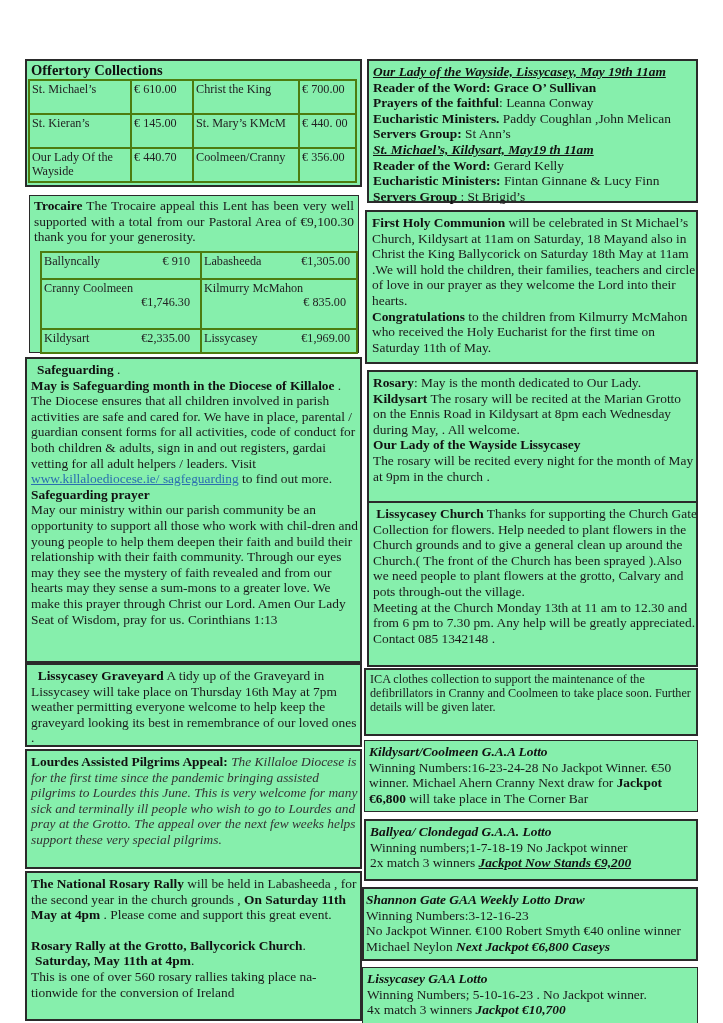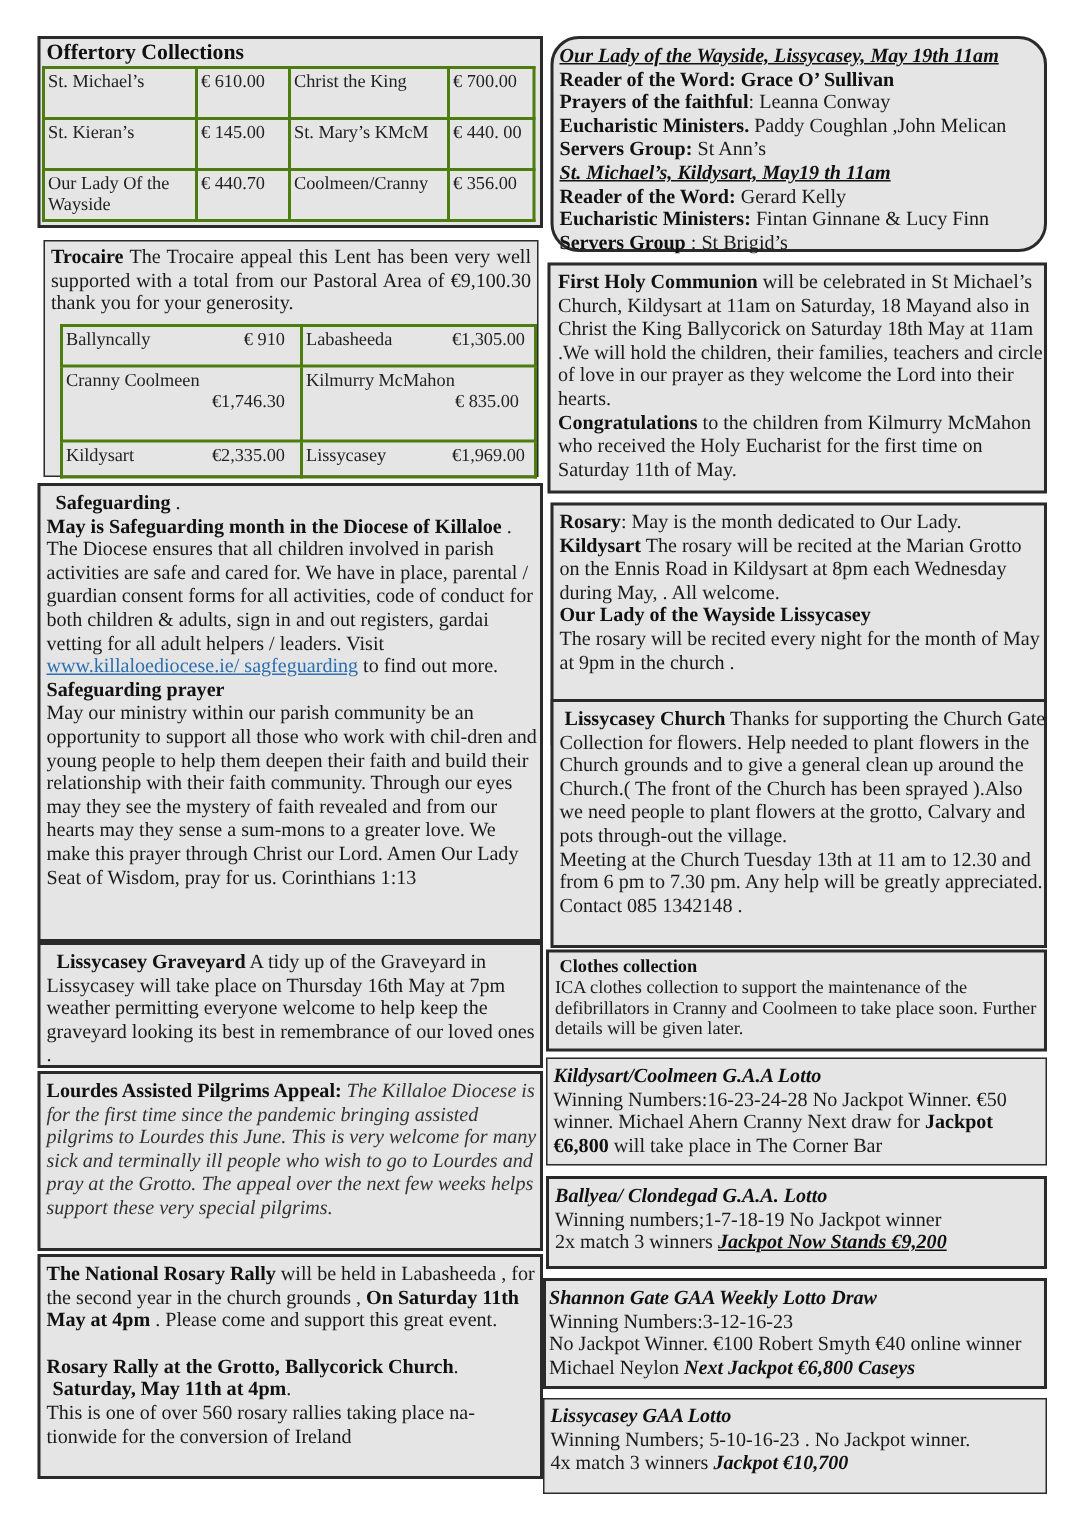--- a/index.html
+++ b/index.html
@@ -1,18 +1,18 @@
 <!DOCTYPE html>
 <html><head>
 <meta charset="utf-8">
 <style>
   html, body { margin: 0; padding: 0; background: #ffffff; }
   body { width: 723px; height: 1023px; position: relative; overflow: hidden;
          font-family: "Liberation Serif", "DejaVu Serif", serif; color: #1a1a1a; }
-  .box { position: absolute; border: 2px solid #2a2a2a; box-sizing: border-box; background: #e5e5e5; }
+  .box { position: absolute; border: 2px solid #2a2a2a; box-sizing: border-box; background: #86efac; margin-top: 35px; }
   .thin { border-width: 1.5px; }
   .txt { font-size: 13.4px; line-height: 15.6px; }
   .b { font-weight: bold; color: #111; }
   .i { font-style: italic; }
   .u { text-decoration: underline; }
   .c { text-align: left; }
   a.link { color: #2b6fb0; text-decoration: underline; }
   table.grid { border-collapse: collapse; position: absolute; }
   table.grid td { border: 2px solid #4d7c0f; font-size: 12.2px; line-height: 13.5px; vertical-align: top; padding: 2px 2px; color: #222; }
   .amt { white-space: nowrap; }
@@ -99,21 +99,21 @@
 <div class="box" style="left:25px; top:836px; width:337px; height:150px;">
   <div class="txt" style="position:absolute; left:4px; top:3px; width:328px;">
     <div><span class="b">The National Rosary Rally</span><span> will be held in Labasheeda , for the second year in the church grounds , </span><span class="b">On Saturday 11th May at 4pm</span><span> . Please come and support this great event.</span></div>
     <div style="height:15px;"></div>
     <div><span class="b">Rosary Rally at the Grotto, Ballycorick Church</span><span>.</span></div>
     <div style="padding-left:4px;"><span class="b">Saturday, May 11th at 4pm</span><span>.</span></div>
     <div>This is one of over 560 rosary rallies taking place na-tionwide for the conversion of Ireland</div>
   </div>
 </div>
 
-<div class="box" style="left:367px; top:24px; width:331px; height:144px;border-radius:19px;">
+<div class="box" style="left:367px; top:24px; width:331px; height:144px;">
   <div class="txt" style="position:absolute; left:4px; top:3px; width:324px;">
     <div class="b i u">Our Lady of the Wayside, Lissycasey,   May 19th 11am</div>
     <div><span class="b">Reader of the Word: Grace O’ Sullivan</span></div>
     <div><span class="b">Prayers of the faithful</span><span>:  Leanna Conway</span></div>
     <div><span class="b">Eucharistic Ministers.</span><span> Paddy Coughlan ,John Melican</span></div>
     <div><span class="b">Servers Group:</span><span>    St Ann’s</span></div>
     <div class="b i u">St. Michael’s, Kildysart,   May19 th  11am</div>
     <div><span class="b">Reader of the Word:</span><span>   Gerard Kelly</span></div>
     <div><span class="b">Eucharistic Ministers:</span><span> Fintan Ginnane &amp; Lucy Finn</span></div>
     <div><span class="b">Servers Group</span><span> :  St Brigid’s</span></div>
@@ -132,27 +132,26 @@
     <div><span class="b">Rosary</span><span>: May is the month dedicated to Our Lady.</span></div>
     <div><span class="b">Kildysart</span><span>  The rosary will be recited at the Marian Grotto on the Ennis Road in Kildysart at 8pm each Wednesday during May, . All welcome.</span></div>
     <div class="b">Our Lady  of the  Wayside  Lissycasey</div>
     <div>The rosary will be recited   every night for the month of May at 9pm in the church .</div>
   </div>
 </div>
 
 <div class="box" style="left:367px; top:466px; width:331px; height:166px;">
   <div class="txt" style="position:absolute; left:4px; top:3px; width:324px;">
     <div>&nbsp;<span class="b">Lissycasey Church</span><span> Thanks for supporting the Church Gate Collection for flowers. Help needed to plant flowers in the Church grounds and to give a general clean up around the Church.( The front of the Church has been sprayed ).Also we need people to plant flowers at the grotto, Calvary and pots through-out the village.</span></div>
-    <div>Meeting at the Church Tuesday 13th at 11 am to 12.30 and from 6 pm to 7.30 pm. Any help will be greatly appreciated. Contact 085 1342148 .</div>
+    <div>Meeting at the Church Monday 13th at 11 am to 12.30 and from 6 pm to 7.30 pm. Any help will be greatly appreciated. Contact 085 1342148 .</div>
   </div>
 </div>
 
 <div class="box" style="left:364px; top:633px; width:334px; height:68px;">
   <div class="small" style="position:absolute; left:4px; top:3px; width:326px;">
-    <div class="b" style="padding-left:3px;">Clothes collection</div>
     <div>ICA  clothes collection to support the maintenance of the defibrillators in Cranny and Coolmeen to take place soon. Further details will  be given later.</div>
   </div>
 </div>
 
 <div class="box thin" style="left:364px; top:705px; width:334px; height:72px;">
   <div class="txt" style="position:absolute; left:4px; top:3px; width:326px;">
     <div class="b i c">Kildysart/Coolmeen G.A.A Lotto</div>
     <div><span>Winning Numbers:16-23-24-28 No   Jackpot Winner.  €50 winner.  Michael Ahern Cranny Next draw for </span><span class="b">Jackpot €6,800</span><span>   will take place in  The Corner Bar</span></div>
   </div>
 </div>

